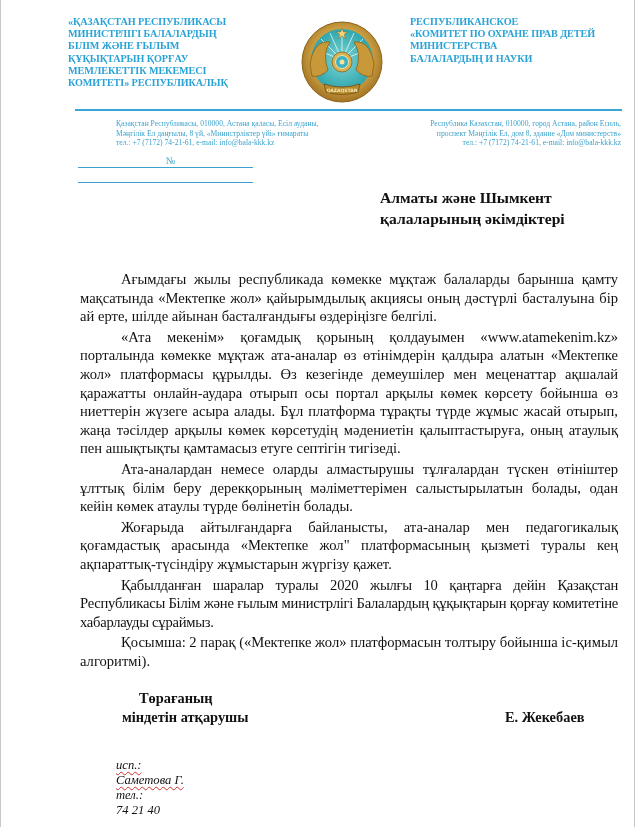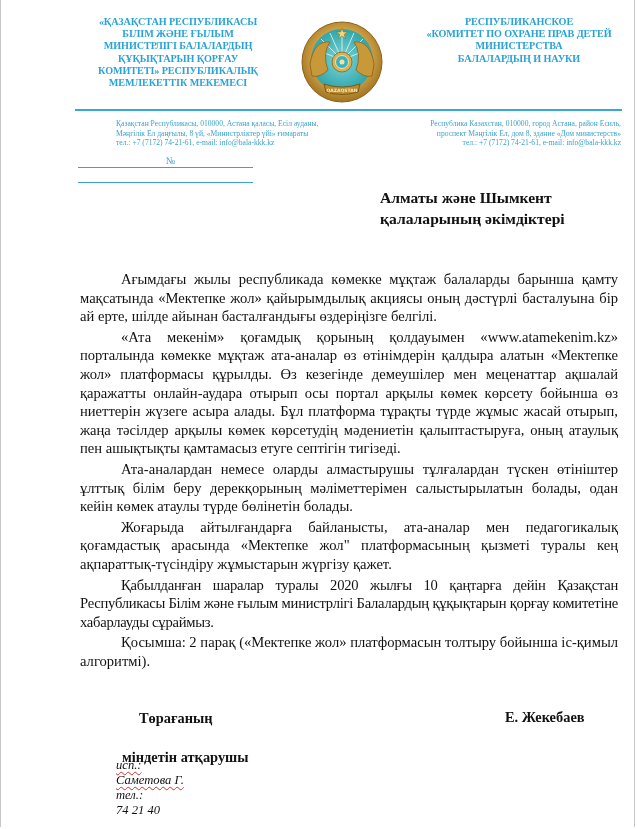--- a/index.html
+++ b/index.html
@@ -20,21 +20,21 @@
     left: 0; top: 0;
     width: 635px; height: 827px;
     border-left: 1px solid #c8c8c8;
     border-right: 1px solid #c8c8c8;
     box-sizing: border-box;
   }
   .org-block {
     position: absolute;
     top: 16px;
     width: 220px;
-    text-align: center;
+    text-align: left;
     color: #29a3d6;
     font-weight: bold;
     font-size: 10.2px;
     line-height: 12.2px;
     letter-spacing: -0.1px;
   }
   .org-left { left: 68px; }
   .org-right { left: 410px; width: 218px; }
   .org-line { display: block; white-space: nowrap; }
 
@@ -114,21 +114,21 @@
   .body-text p.tight { letter-spacing: -0.25px; }
 
   .signature-title {
     position: absolute;
     left: 122px;
     top: 689px;
     font-weight: bold;
     font-size: 14.4px;
     line-height: 19px;
   }
-  .signature-title span { display: block; white-space: nowrap; margin-top: 20px; }
+  .signature-title span { display: block; white-space: nowrap; }
   .signature-title .st1 { padding-left: 17px; }
 
   .signer-name {
     position: absolute;
     left: 505px;
     top: 708px;
     font-weight: bold;
     font-size: 14.4px;
     line-height: 19px;
     white-space: nowrap;
@@ -150,25 +150,25 @@
     text-underline-offset: 2px;
   }
 </style>
 </head>
 <body>
 
 <div class="page-frame"></div>
 
 <div class="org-block org-left">
   <span class="org-line">«ҚАЗАҚСТАН РЕСПУБЛИКАСЫ</span>
+  <span class="org-line">МИНИСТРЛІГІ БАЛАЛАРДЫҢ</span>
   <span class="org-line">БІЛІМ ЖӘНЕ ҒЫЛЫМ</span>
-  <span class="org-line">МИНИСТРЛІГІ БАЛАЛАРДЫҢ</span>
   <span class="org-line">ҚҰҚЫҚТАРЫН ҚОРҒАУ</span>
+  <span class="org-line">МЕМЛЕКЕТТІК МЕКЕМЕСІ</span>
   <span class="org-line">КОМИТЕТІ» РЕСПУБЛИКАЛЫҚ</span>
-  <span class="org-line">МЕМЛЕКЕТТІК МЕКЕМЕСІ</span>
 </div>
 
 <div class="emblem">
   <svg width="84" height="84" viewBox="0 0 84 84">
     <defs>
       <radialGradient id="goldG" cx="50%" cy="45%" r="55%">
         <stop offset="0%" stop-color="#f4d98a"></stop>
         <stop offset="60%" stop-color="#d6a94a"></stop>
         <stop offset="100%" stop-color="#a27323"></stop>
       </radialGradient>

